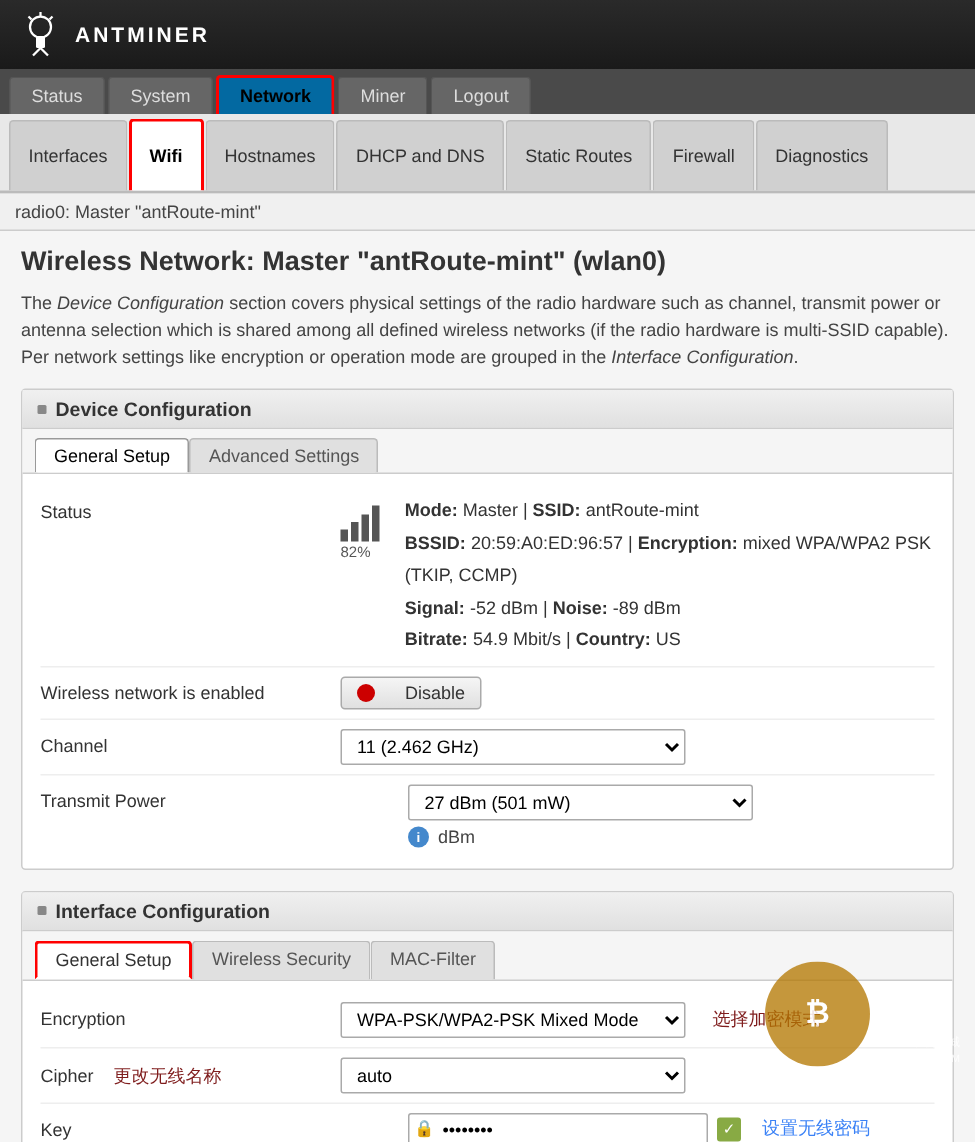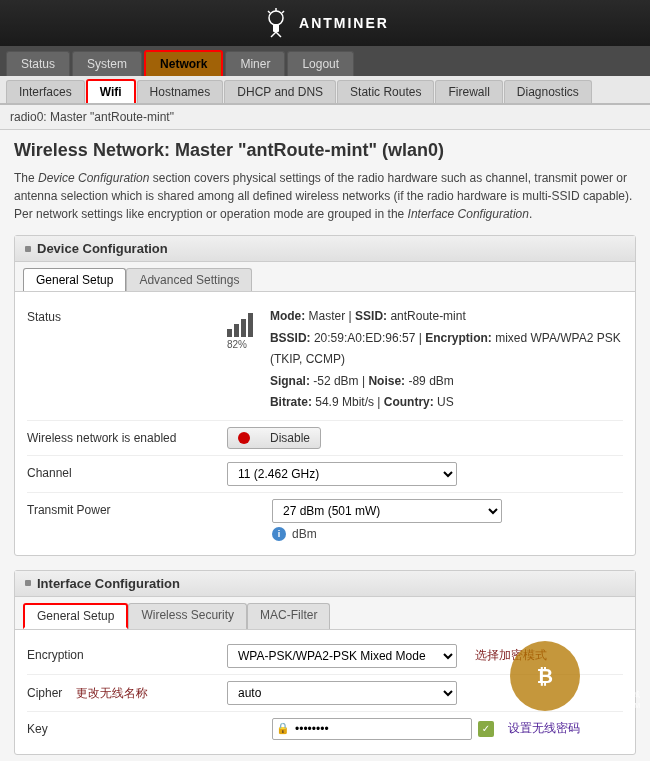--- a/index.html
+++ b/index.html
@@ -1,32 +1,32 @@
 <!DOCTYPE html>
 <html><head>
   <meta charset="utf-8">
   <style>
     * { box-sizing: border-box; margin: 0; padding: 0; }
     body { font-family: Arial, sans-serif; font-size: 13px; background: #d0d0d0; width: 650px; min-height: 761px; overflow: hidden; }
 
     
-    .header { background: linear-gradient(180deg, #2a2a2a 0%, #1a1a1a 100%); padding: 8px 12px; display: flex; align-items: center; gap: 10px; justify-content: center; }
+    .header { background: linear-gradient(180deg, #2a2a2a 0%, #1a1a1a 100%); padding: 8px 12px; display: flex; align-items: center; gap: 10px; }
     .header-logo { display: flex; align-items: center; gap: 8px; }
     .logo-icon { width: 30px; height: 30px; }
     .header-title { color: white; font-size: 14px; font-weight: bold; letter-spacing: 2px; }
 
     
     .nav-bar { background: #4a4a4a; display: flex; align-items: center; padding: 4px 6px 0; gap: 2px; }
     .nav-tab { padding: 5px 14px; background: #666; color: #ddd; border: 1px solid #555; border-bottom: none; cursor: pointer; font-size: 12px; border-radius: 3px 3px 0 0; }
     .nav-tab.active { background: #fff; color: #000; border-color: #999; font-weight: bold; }
-    .nav-tab.outlined { background: #a16207; color: #000; border: 2px solid #f00; border-bottom: none; }
+    .nav-tab.outlined { background: #0369a1; color: #000; border: 2px solid #f00; border-bottom: none; }
 
     
     .sub-nav { background: #e8e8e8; display: flex; align-items: center; padding: 3px 6px 0; gap: 1px; border-bottom: 2px solid #bbb; }
-    .sub-tab { padding: 4px 12px; background: #d0d0d0; color: #333; border: 1px solid #bbb; border-bottom: none; cursor: pointer; font-size: 12px; border-radius: 3px 3px 0 0; }
+    .sub-tab { padding: 16px 12px; background: #d0d0d0; color: #333; border: 1px solid #bbb; border-bottom: none; cursor: pointer; font-size: 12px; border-radius: 3px 3px 0 0; }
     .sub-tab.active { background: #fff; color: #000; border-color: #999; font-weight: bold; border: 2px solid #f00; border-bottom: none; }
 
     
     .breadcrumb-bar { background: #f0f0f0; padding: 5px 10px; border-bottom: 1px solid #ccc; font-size: 12px; color: #444; }
 
     
     .page-content { background: #f5f5f5; padding: 10px 14px; }
 
     
     .page-title { font-size: 18px; font-weight: bold; color: #333; margin-bottom: 8px; }
@@ -71,21 +71,21 @@
 
     
     input[type="password"], input[type="text"] { padding: 3px 6px; font-size: 12px; border: 1px solid #aaa; border-radius: 2px; width: 200px; }
 
     
     .dbm-row { display: flex; align-items: center; gap: 6px; margin-top: 4px; font-size: 12px; color: #444; }
     .info-icon { width: 14px; height: 14px; background: #4488cc; border-radius: 50%; display: inline-flex; align-items: center; justify-content: center; color: white; font-size: 9px; font-weight: bold; }
 
     
     .cn-label { color: #7f1d1d; font-size: 12px; margin-left: 10px; cursor: pointer; }
-    .cn-label2 { color: #4c1d95; font-size: 12px; margin-left: 8px; cursor: pointer; }
+    .cn-label2 { color: #3b82f6; font-size: 12px; margin-left: 8px; cursor: pointer; }
 
     
     .key-row { display: flex; align-items: center; gap: 6px; }
     .key-input-wrap { position: relative; display: inline-flex; align-items: center; }
     .key-input-wrap input { padding-left: 18px; }
     .key-lock { position: absolute; left: 4px; font-size: 11px; color: #888; }
     .key-action-icon { width: 16px; height: 16px; background: #88aa44; border-radius: 2px; display: inline-flex; align-items: center; justify-content: center; color: white; font-size: 10px; cursor: pointer; }
 
     
     .watermark { position: fixed; bottom: 50px; right: 10px; width: 130px; height: 70px; opacity: 0.85; display: flex; align-items: center; justify-content: center; }

